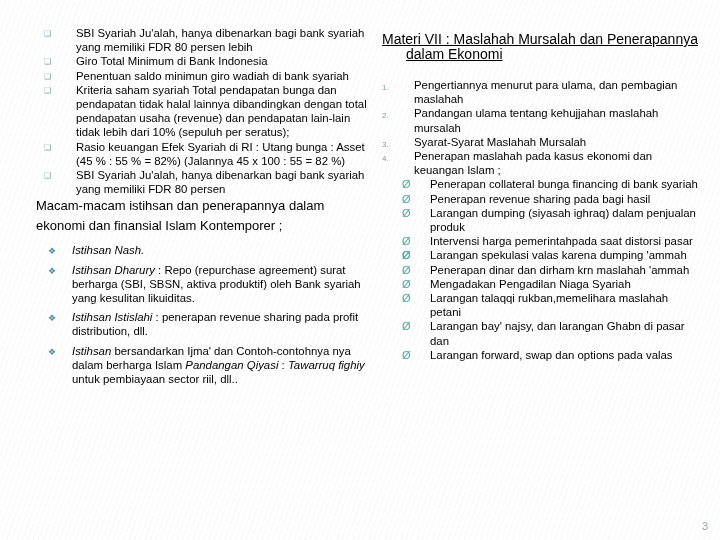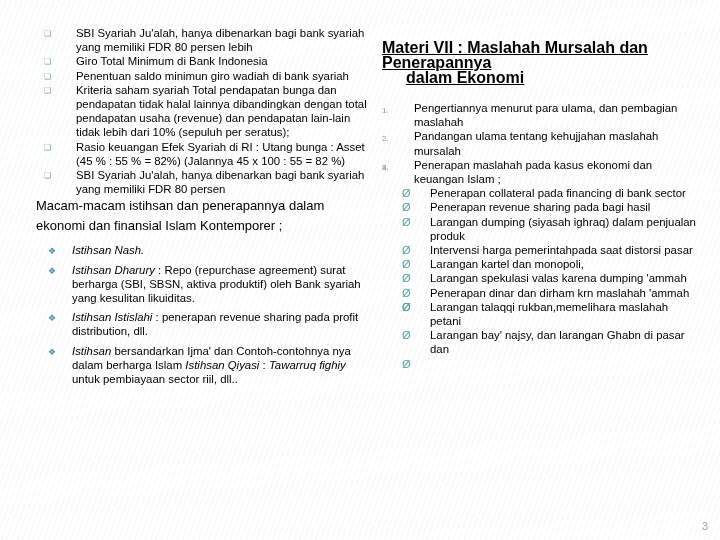--- a/index.html
+++ b/index.html
@@ -93,25 +93,25 @@
     left: 16px;
     color: #4f8fa8;
     font-size: 9px;
     top: 1px;
   }
   .ital { font-style: italic; text-align: right; }
 
   
   #slide-title {
     color: #000000;
-    font-weight: bold;
-    font-size: 16px;
+    font-weight: normal;
+    font-size: 14px;
     line-height: 15px;
     text-decoration: underline;
-    margin: 14px 0 16px 0;
+    margin: 6px 0 16px 0;
     padding-left: 8px;
   }
   #slide-title .t2 { display: block; padding-left: 24px; }
 
   .numlist > li {
     padding-left: 40px;
     margin-bottom: 0px;
   }
   .numlist > li .bullet {
     left: 8px;
@@ -191,21 +191,21 @@
       <li>
         <span class="bullet">❖</span>
         <span class="ital">Istihsan Dharury</span><span> : Repo (repurchase agreement) surat berharga (SBI, SBSN, aktiva  produktif) oleh Bank syariah yang kesulitan likuiditas.</span>
       </li>
       <li>
         <span class="bullet">❖</span>
         <span class="ital">Istihsan Istislahi</span><span> : penerapan revenue sharing pada profit distribution, dll.</span>
       </li>
       <li>
         <span class="bullet">❖</span>
-        <span class="ital">Istihsan</span><span> bersandarkan Ijma'  dan Contoh-contohnya nya dalam berharga Islam </span><span class="ital">Istihsan Qiyasi</span><span> : </span><span class="ital">Tawarruq fighiy</span><span> untuk pembiayaan sector riil, dll..</span>
+        <span class="ital">Istihsan</span><span> bersandarkan Ijma'  dan Contoh-contohnya nya dalam berharga Islam </span><span class="ital">Pandangan Qiyasi</span><span> : </span><span class="ital">Tawarruq fighiy</span><span> untuk pembiayaan sector riil, dll..</span>
       </li>
     </ul>
 
   </div>
 
   <div class="col" id="right-col">
 
     <div id="slide-title">
       <span>Materi  VII : Maslahah Mursalah dan Penerapannya</span>
       <span class="t2">dalam Ekonomi</span>
@@ -215,69 +215,71 @@
       <li>
         <span class="bullet">1.</span>
         <span>Pengertiannya menurut para ulama, dan pembagian maslahah</span>
       </li>
       <li>
         <span class="bullet">2.</span>
         <span>Pandangan ulama tentang kehujjahan maslahah mursalah</span>
       </li>
       <li>
         <span class="bullet">3.</span>
+        <span>Syarat-Syarat Maslahah Mursalah</span>
       </li>
       <li>
         <span class="bullet">4.</span>
         <span>Penerapan maslahah pada kasus ekonomi dan keuangan Islam ;</span>
       </li>
     </ul>
 
     <ul class="arrowlist" id="right-arrow-list">
       <li>
         <span class="bullet">Ø</span>
-        <span>Penerapan collateral pada financing di bank sector</span>
+        <span>Penerapan collateral bunga financing di bank syariah</span>
       </li>
       <li>
         <span class="bullet">Ø</span>
         <span>Penerapan revenue sharing pada bagi hasil</span>
       </li>
       <li>
         <span class="bullet">Ø</span>
         <span>Larangan dumping (siyasah ighraq) dalam penjualan produk</span>
       </li>
       <li>
         <span class="bullet">Ø</span>
         <span>Intervensi harga pemerintahpada saat distorsi pasar</span>
       </li>
       <li>
         <span class="bullet">Ø</span>
-        <span>Larangan kartel dan monopoli,</span>
       </li>
       <li>
         <span class="bullet">Ø</span>
         <span>Larangan spekulasi valas karena dumping 'ammah</span>
       </li>
       <li>
         <span class="bullet">Ø</span>
         <span>Penerapan dinar dan dirham krn maslahah 'ammah</span>
       </li>
       <li>
         <span class="bullet">Ø</span>
+        <span>Mengadakan Pengadilan Niaga Syariah</span>
       </li>
       <li>
         <span class="bullet">Ø</span>
         <span>Larangan talaqqi rukban,memelihara maslahah petani</span>
       </li>
       <li>
         <span class="bullet">Ø</span>
         <span>Larangan bay' najsy, dan larangan Ghabn di pasar dan</span>
       </li>
       <li>
         <span class="bullet">Ø</span>
+        <span>Larangan forward, swap dan options pada valas</span>
       </li>
     </ul>
 
   </div>
 
   <div id="page-number">3</div>
 
 </div>
 
 </body></html>

